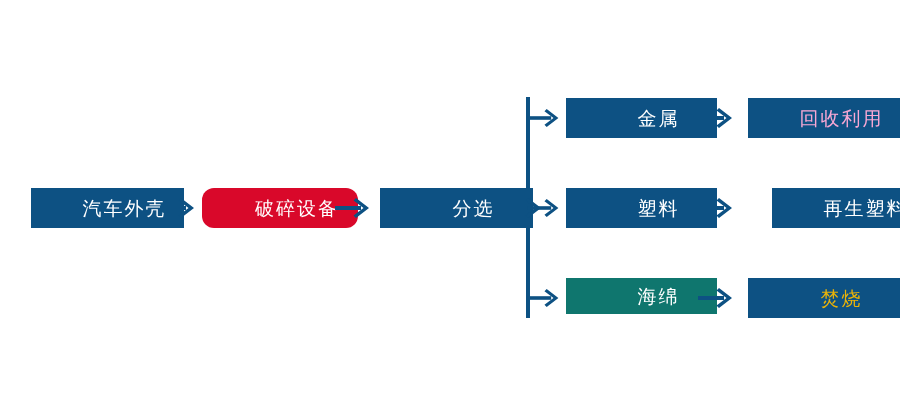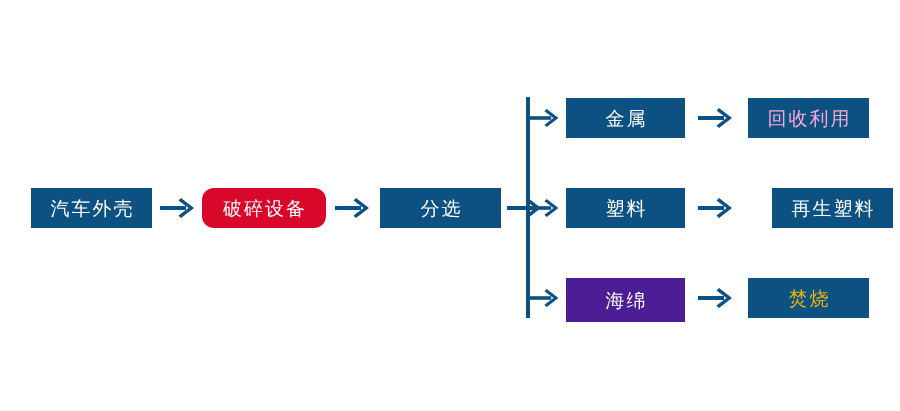--- a/index.html
+++ b/index.html
@@ -22,20 +22,21 @@
     display: flex;
     align-items: center;
     justify-content: center;
     color: #ffffff;
     font-size: 19px;
     letter-spacing: 2px;
     text-indent: 2px;
     line-height: 1;
     white-space: nowrap;
     font-weight: 400;
+    padding-left: 32px;
   }
   .node.blue  { background: #0d5183; }
   .node.red   { background: #d9082a; }
 
   .arrow {
     position: absolute;
     color: #0d5183;
     display: flex;
     align-items: center;
     justify-content: center;
@@ -69,21 +70,21 @@
       </div>
       <div class="node blue" style="left: 748px; top: 98px; width: 121px; height: 40px; background: rgb(13, 81, 131); color: #f9a8d4;">
         <span>回收利用</span>
       </div>
       <div class="node blue" style="left: 566px; top: 188px; width: 119px; height: 40px; background: rgb(13, 81, 131); color: rgb(255, 255, 255); text-align: center;">
         <span>塑料</span>
       </div>
       <div class="node blue" style="left: 748px; top: 188px; width: 121px; height: 40px; background: rgb(13, 81, 131); color: rgb(255, 255, 255); margin-left: 24px;">
         <span>再生塑料</span>
       </div>
-      <div class="node blue" style="left: 566px; top: 278px; width: 119px; height: 44px; background: #4c1d95; color: rgb(255, 255, 255);">
+      <div class="node blue" style="left: 566px; top: 278px; width: 119px; height: 36px; background: #0f766e; color: rgb(255, 255, 255);">
         <span>海绵</span>
       </div>
       <div class="node blue" style="left: 748px; top: 278px; width: 121px; height: 40px; background: rgb(13, 81, 131); color: #eab308;">
         <span>焚烧</span>
       </div>
     </div>
 
   <div id="arrows-layer">
       <div class="arrow" style="left: 158px; top: 194px; width: 40px; height: 28px;">
         <svg width="40" height="28" viewBox="0 0 40 28">

